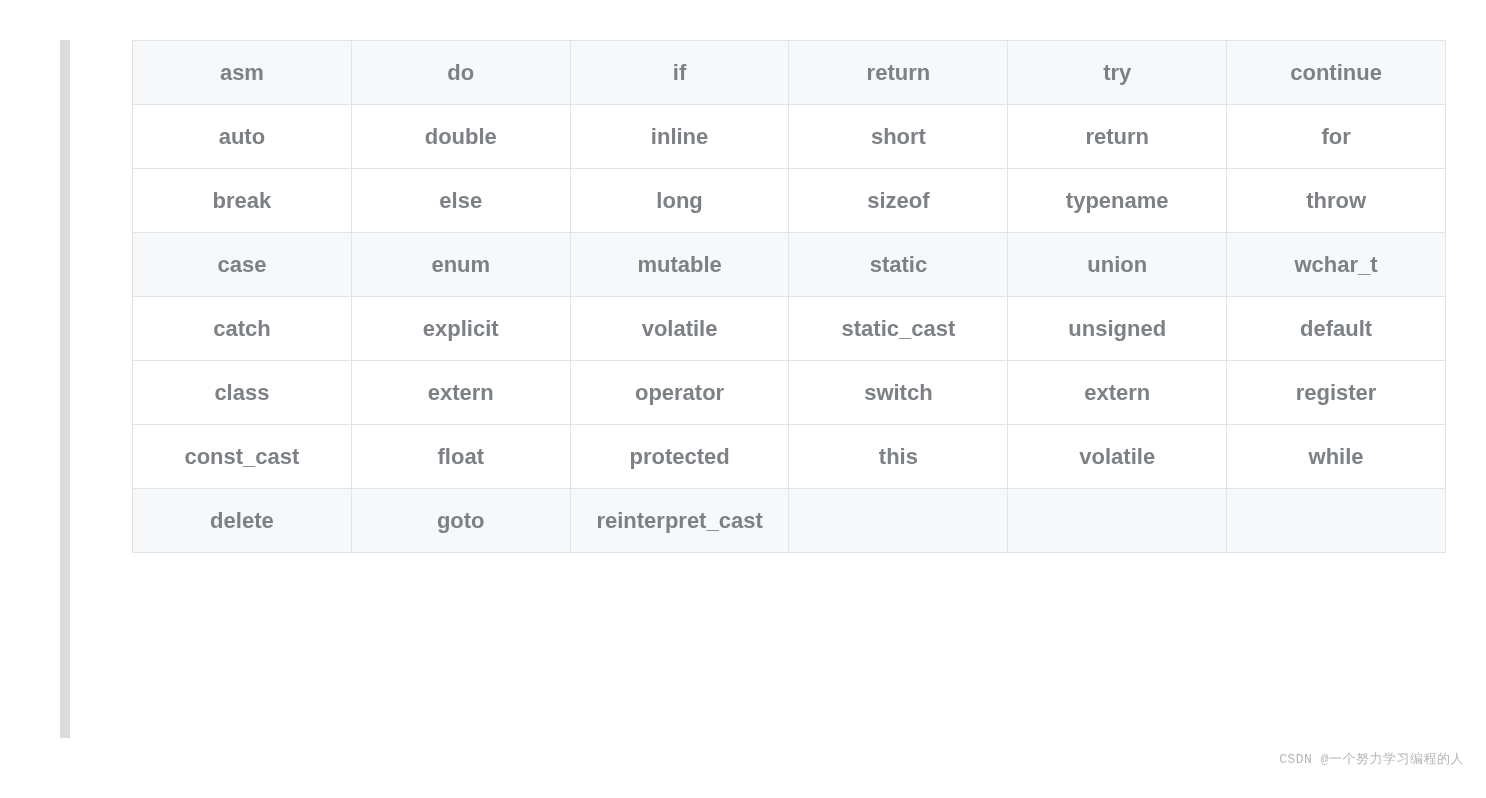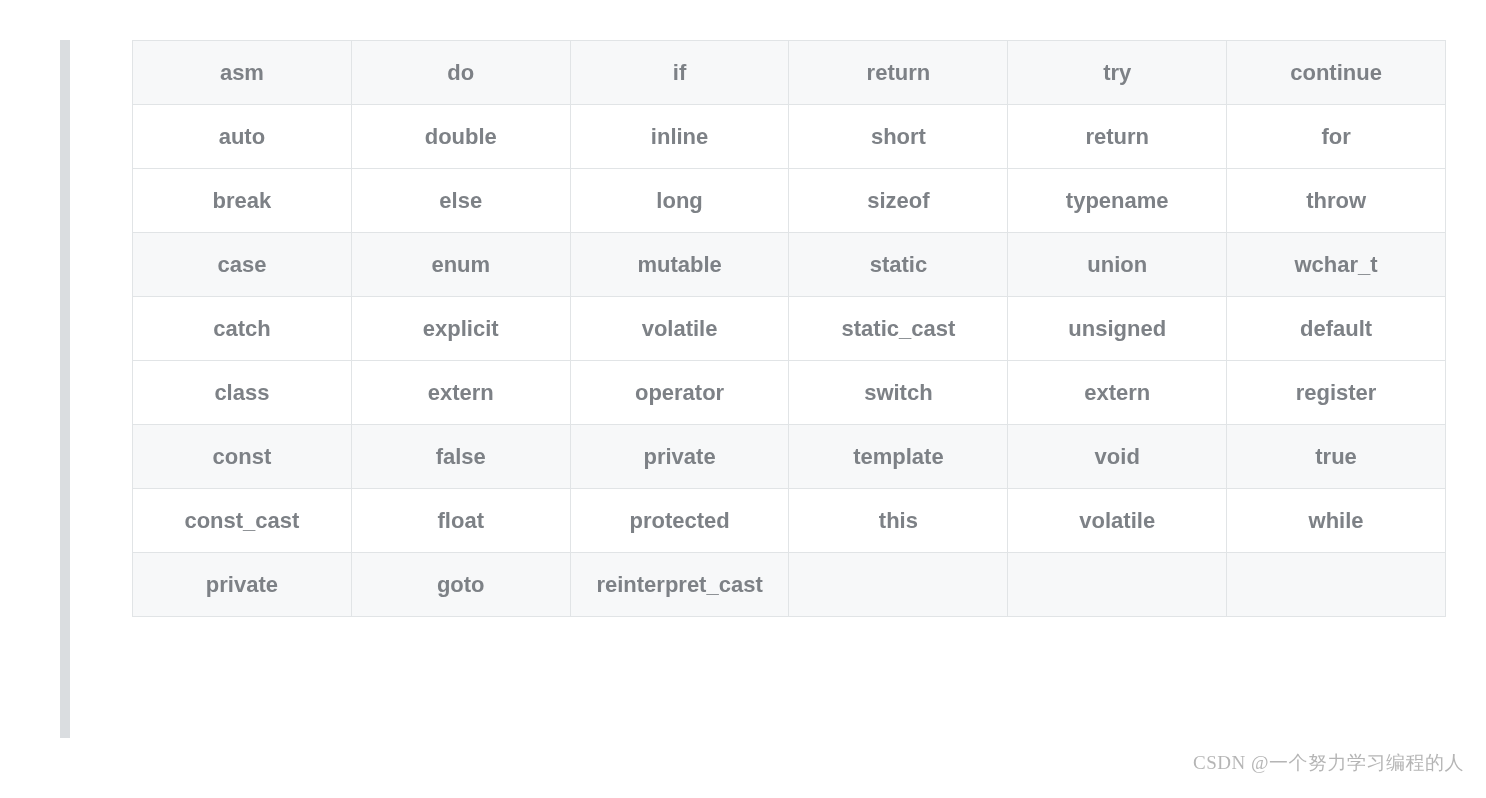--- a/index.html
+++ b/index.html
@@ -37,24 +37,24 @@
       font-size: 22px;
       color: #7d8186;
       background: #ffffff;
     }
     tr.alt td {
       background: #f7f8f9;
     }
     .watermark {
       position: absolute;
       right: 22px;
-      bottom: 22px;
-      font-size: 19px;
+      bottom: 30px;
+      font-size: 13px;
       color: rgba(120,120,120,0.55);
-      font-family: Liberation Serif, serif;
+      font-family: Liberation Mono, monospace;
       letter-spacing: 0.5px;
     }
   </style>
 </head>
 <body>
 
 <div class="left-bar"></div>
 
 <div class="table-wrap">
   <table>
@@ -100,38 +100,30 @@
         <td>default</td>
       </tr>
       <tr>
         <td>class</td>
         <td>extern</td>
         <td>operator</td>
         <td>switch</td>
         <td>extern</td>
         <td>register</td>
       </tr>
-      <tr class="alt">
-        <td>const</td>
-        <td>false</td>
-        <td>private</td>
-        <td>template</td>
-        <td>void</td>
-        <td>true</td>
-      </tr>
       <tr>
         <td>const_cast</td>
         <td>float</td>
         <td>protected</td>
         <td>this</td>
         <td>volatile</td>
         <td>while</td>
       </tr>
       <tr class="alt">
-        <td>private</td>
+        <td>delete</td>
         <td>goto</td>
         <td>reinterpret_cast</td>
         <td></td>
         <td></td>
         <td></td>
       </tr>
     </tbody>
   </table>
 </div>
 

